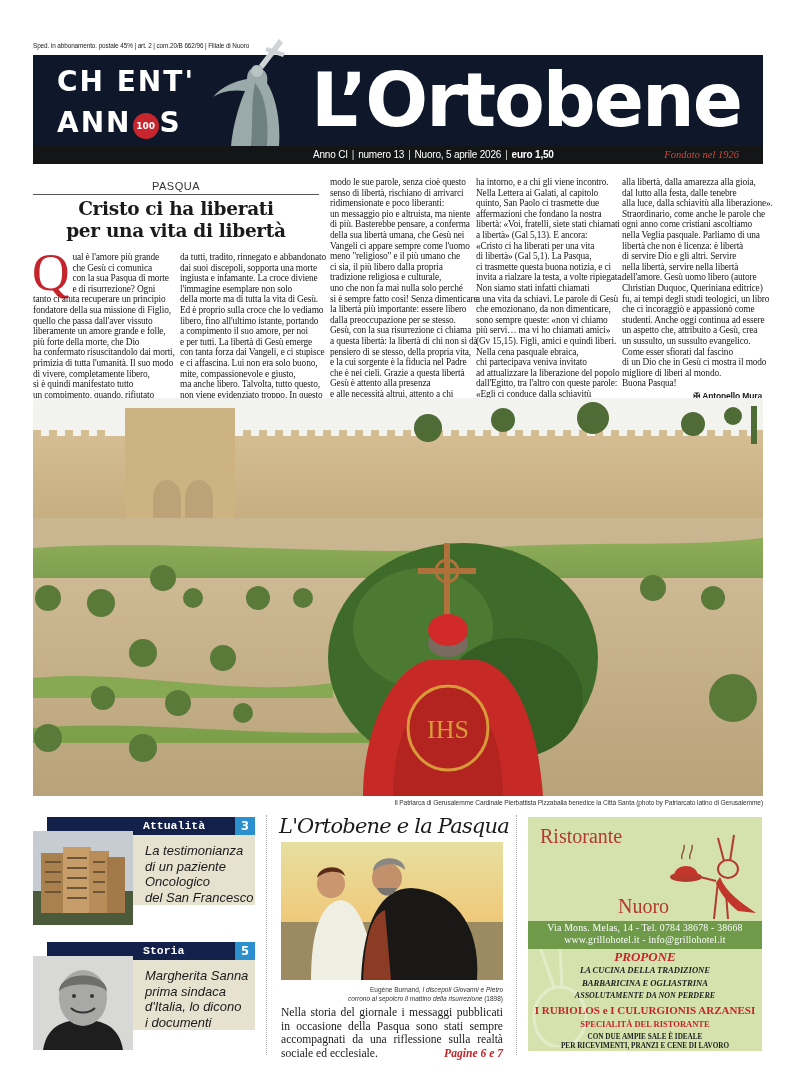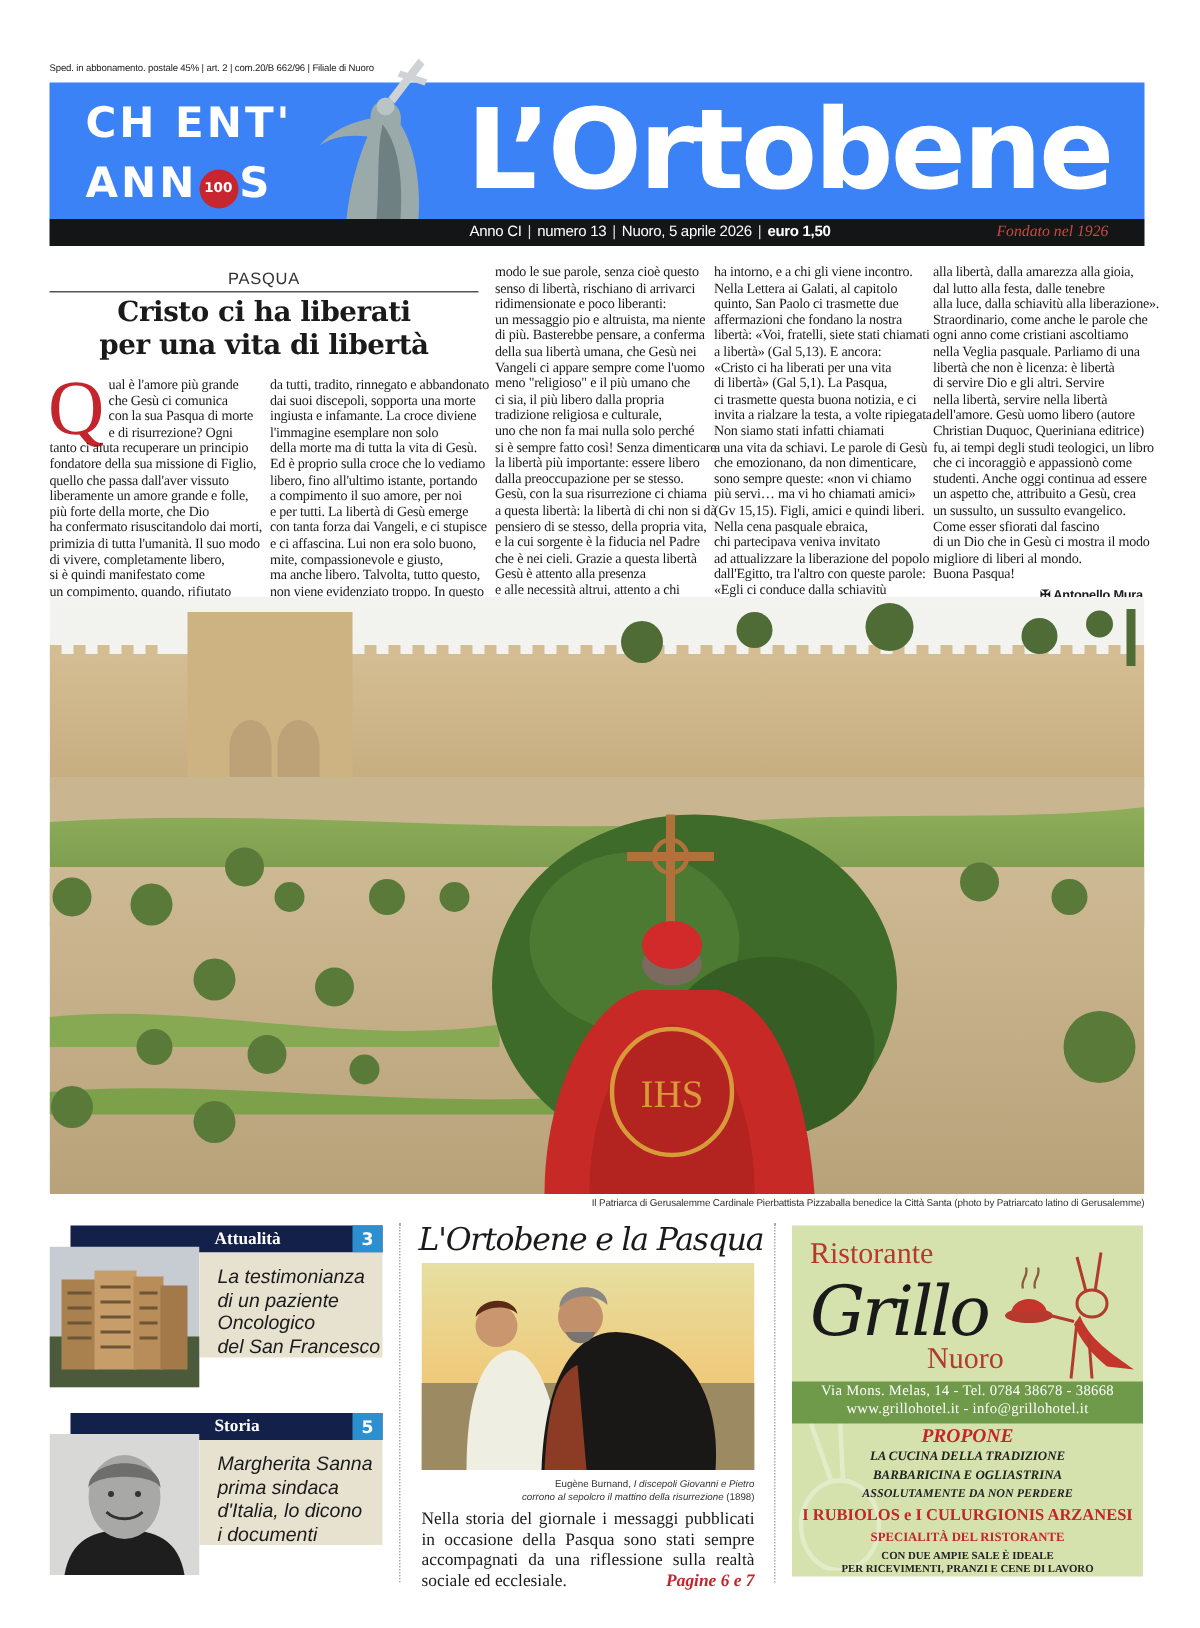--- a/index.html
+++ b/index.html
@@ -2,21 +2,21 @@
 <html><head>
 <meta charset="utf-8">
 <style>
   * { box-sizing: border-box; margin: 0; padding: 0; }
   html, body { width: 800px; height: 1085px; background: #ffffff; overflow: hidden; }
   body { position: relative; font-family: "Liberation Serif", serif; color: #1a1a1a; }
 
   .spedizione { position: absolute; left: 33px; top: 42px; font-family: "Liberation Sans", sans-serif; font-size: 6.4px; color: #222; letter-spacing: -0.1px; }
 
   
-  .masthead { position: absolute; left: 33px; top: 55px; width: 730px; height: 91px; background: #3b82f6; }
+  .masthead { position: absolute; left: 33px; top: 55px; width: 730px; height: 91px; background: #0f172a; }
   .centanni { position: absolute; left: 24px; top: 12px; font-family: "DejaVu Sans", sans-serif; font-weight: bold; color: #fff; font-size: 28px; line-height: 30px; letter-spacing: 2px; }
   .centanni .row { display: block; white-space: nowrap; }
   .badge100 { display: inline-block; width: 26px; height: 26px; border-radius: 50%; background: #c8262e; color: #fff; font-size: 9px; line-height: 26px; text-align: center; vertical-align: 3px; letter-spacing: 0; margin: 16px 1px; }
   .statue { position: absolute; left: 178px; top: -16px; width: 90px; height: 107px; }
   .logo { position: absolute; left: 278px; top: 2px; font-family: "DejaVu Sans", sans-serif; font-weight: bold; font-size: 74px; color: #ffffff; letter-spacing: -2px; line-height: 86px; }
 
   .subbar { position: absolute; left: 33px; top: 146px; width: 730px; height: 18px; background: #131517; color: #fff; font-size: 10px; line-height: 18px; }
   .subbar .settimanale { position: absolute; left: 24px; font-family: "DejaVu Sans", sans-serif; font-weight: bold; font-size: 9.5px; }
   .subbar .issue { position: absolute; left: 280px; font-family: "Liberation Sans", sans-serif; font-size: 10px; letter-spacing: -0.2px; }
   .subbar .issue b { font-weight: bold; }
@@ -39,21 +39,21 @@
   .signature { text-align: right; font-family: "Liberation Sans", sans-serif; font-weight: bold; font-size: 8.5px; margin-top: 2px; }
 
   
   .photo { position: absolute; left: 33px; top: 398px; width: 730px; height: 438px; overflow: hidden; }
   .photo svg { display: block; }
   .photo-caption { position: absolute; right: 37px; top: 799px; font-family: "Liberation Sans", sans-serif; font-size: 6.6px; color: #333; letter-spacing: -0.1px; }
 
   
   .promo { position: absolute; left: 33px; width: 222px; height: 100px; }
   .promo .band { position: absolute; left: 14px; top: 0; width: 208px; height: 18px; background: #13204a; }
-  .promo .section { position: absolute; left: 110px; top: 0; font-family: Liberation Serif, serif; font-weight: bold; color: #fff; font-size: 11.5px; line-height: 18px; }
+  .promo .section { position: absolute; left: 110px; top: 0; font-family: Liberation Mono, monospace; font-weight: bold; color: #fff; font-size: 11.5px; line-height: 18px; }
   .promo .page { position: absolute; right: 0; top: 0; width: 20px; height: 18px; background: #2b8fd0; color: #fff; font-family: "DejaVu Sans", sans-serif; font-weight: bold; font-size: 11.5px; line-height: 18px; text-align: center; }
   .promo .body { position: absolute; left: 100px; top: 18px; width: 122px; height: 70px; background: #e7e2d0; }
   .promo .text { position: absolute; left: 112px; top: 26px; font-family: Liberation Sans, sans-serif; font-style: italic; font-size: 13px; line-height: 15.5px; color: #1a1a1a; }
   .promo .thumb { position: absolute; left: 0; top: 14px; width: 100px; height: 94px; overflow: hidden; }
   .promo1 { top: 817px; }
   .promo2 { top: 942px; }
 
   .vrule { position: absolute; top: 815px; width: 1px; height: 240px; border-left: 1px dotted #aaa; }
 
   
@@ -127,21 +127,21 @@
       <p>con la sua Pasqua di morte</p>
       <p>e di risurrezione? Ogni</p>
       <p>tanto ci aiuta recuperare un principio</p>
       <p>fondatore della sua missione di Figlio,</p>
       <p>quello che passa dall'aver vissuto</p>
       <p>liberamente un amore grande e folle,</p>
       <p>più forte della morte, che Dio</p>
       <p>ha confermato risuscitandolo dai morti,</p>
       <p>primizia di tutta l'umanità. Il suo modo</p>
       <p>di vivere, completamente libero,</p>
-      <p>si è quindi manifestato come</p>
+      <p>si è quindi manifestato tutto</p>
       <p>un compimento, quando, rifiutato</p>
     </div>
 </div>
 <div class="col col2">
     <div>
       <p>da tutti, tradito, rinnegato e abbandonato</p>
       <p>dai suoi discepoli, sopporta una morte</p>
       <p>ingiusta e infamante.  La croce diviene</p>
       <p>l'immagine esemplare non solo</p>
       <p>della morte ma di tutta la vita di Gesù.</p>
@@ -432,21 +432,20 @@
   <span>Nella storia del giornale i messaggi pubblicati in occasione della Pasqua sono stati sempre accompagnati da una riflessione sulla realtà sociale ed ecclesiale.</span>
   <span class="more">Pagine 6 e 7</span>
 </div>
 
 <div class="ad">
   <svg class="ghost" viewBox="0 0 60 100">
       <path d="M10,0 L24,40 M30,0 L32,40" stroke="#fff" stroke-width="3" fill="none"></path>
       <ellipse cx="30" cy="70" rx="26" ry="30" fill="none" stroke="#fff" stroke-width="3"></ellipse>
     </svg>
   <div class="ristorante">Ristorante</div>
-  <div class="grillo">Grillo</div>
   <div class="nuoro">Nuoro</div>
   <svg class="cricket" viewBox="0 0 90 90">
     <path d="M50,5 L56,28 M66,2 L62,28" stroke="#b33a2d" stroke-width="2" fill="none"></path>
     <ellipse cx="60" cy="36" rx="10" ry="9" fill="none" stroke="#b33a2d" stroke-width="2"></ellipse>
     <path d="M52,44 C58,60 74,70 88,80 L70,78 C60,70 52,60 48,50 Z" fill="#c4352c"></path>
     <path d="M50,48 L46,86 M58,60 L60,86" stroke="#b33a2d" stroke-width="2" fill="none"></path>
     <ellipse cx="18" cy="44" rx="16" ry="5" fill="#b33a2d"></ellipse>
     <path d="M6,42 C8,30 28,30 30,42 Z" fill="#c4352c"></path>
     <path d="M14,26 C12,20 18,18 16,12 M22,26 C20,20 26,18 24,12" stroke="#8a5a3a" stroke-width="1.5" fill="none"></path>
     <path d="M32,44 L48,48" stroke="#b33a2d" stroke-width="2"></path>

